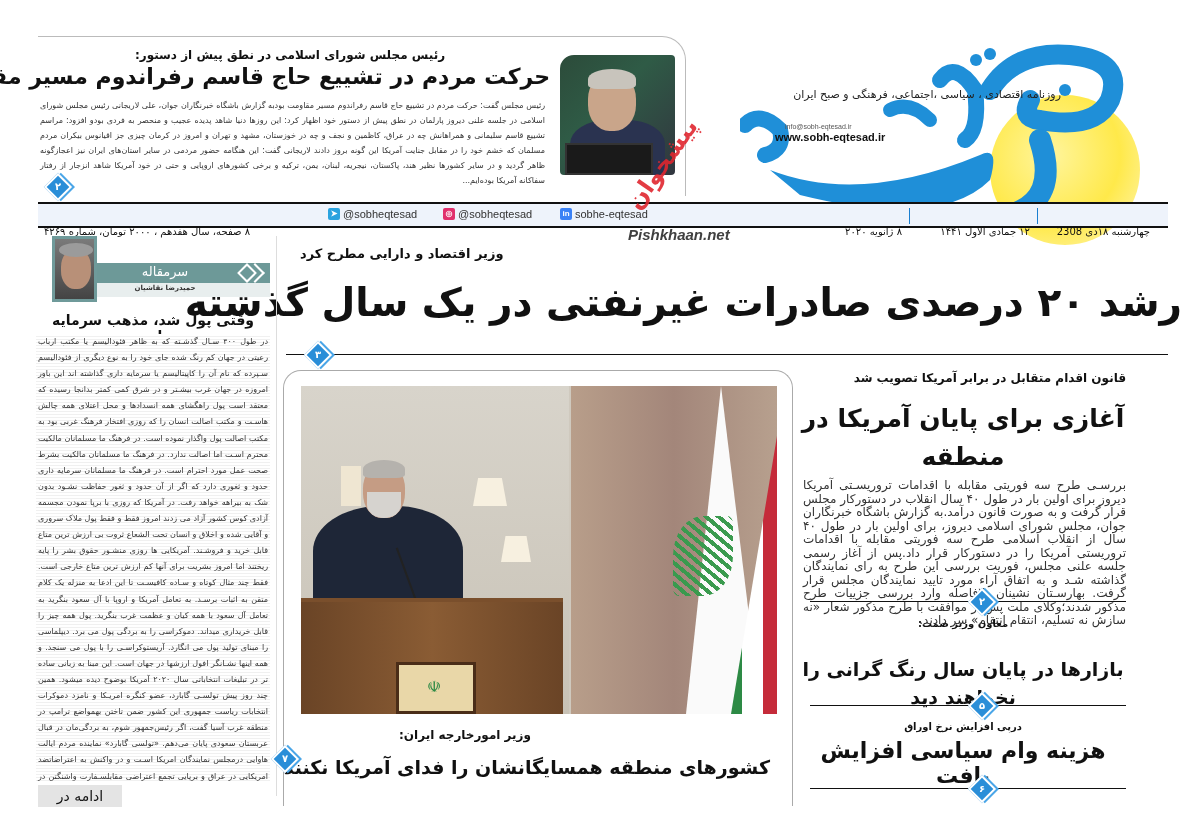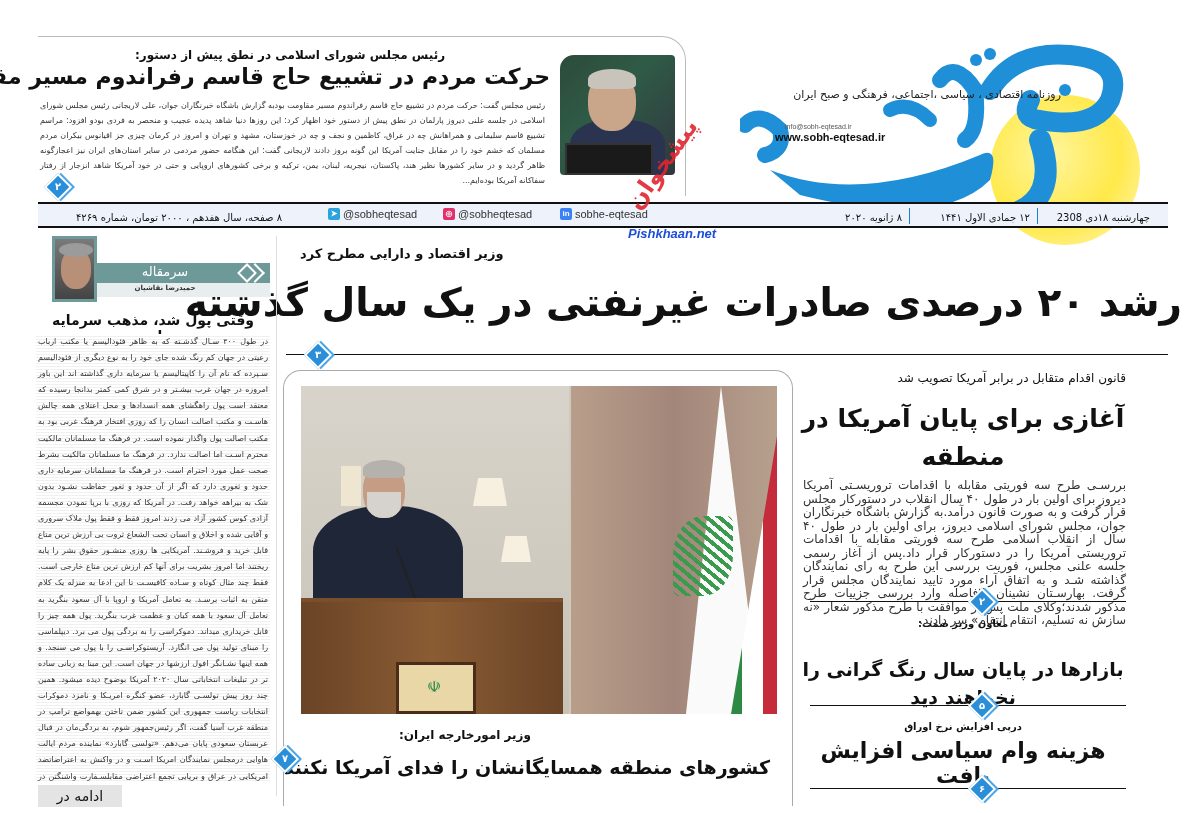--- a/index.html
+++ b/index.html
@@ -23,27 +23,27 @@
   .top-photo { position: absolute; left: 560px; top: 55px; width: 115px; height: 120px; border-radius: 14px 4px 4px 4px; overflow: hidden;
                background: linear-gradient(135deg, #2c4b3a 0%, #2f5b46 40%, #31363f 100%); }
   .top-photo .face { position: absolute; left: 28px; top: 18px; width: 48px; height: 58px; border-radius: 45%; background: #c9a58a; }
   .top-photo .hair { position: absolute; left: 28px; top: 14px; width: 48px; height: 20px; border-radius: 50% 50% 20% 20%; background: #c8c4bc; }
   .top-photo .suit { position: absolute; left: 10px; top: 65px; width: 95px; height: 60px; border-radius: 40% 40% 0 0; background: #2a3350; }
   .top-photo .monitor { position: absolute; left: 5px; top: 88px; width: 88px; height: 32px; background: #1a1a1a; border: 2px solid #333; }
 
   
   .infobar { position: absolute; left: 38px; top: 202px; width: 1130px; height: 26px; border-top: 2px solid #111; border-bottom: 2px solid #111;
              background: #eef3fb; font-size: 10px; display: flex; align-items: center; }
-  .infobar .seg { position: absolute; top: 8px; white-space: nowrap; color: #111; margin-left: 32px; }
+  .infobar .seg { position: absolute; top: 22px; white-space: nowrap; color: #111; }
   .infobar .sep { position: absolute; top: 4px; width: 1px; height: 16px; background: #1a7fd0; }
   .social { position: absolute; top: 4px; display: flex; align-items: center; gap: 3px; direction: ltr; font-family: "Liberation Sans", sans-serif; font-size: 11px; color: #333; }
   .sicon { width: 12px; height: 12px; border-radius: 2px; display: inline-block; color: #fff; font-size: 8px; text-align: center; line-height: 12px; font-weight: bold; }
 
   
-  .wm-text { position: absolute; left: 628px; top: 226px; font-family: "Liberation Sans", sans-serif; font-style: italic; font-weight: bold; font-size: 13px; color: #1d4ed8; direction: ltr; }
+  .wm-text { position: absolute; left: 628px; top: 226px; font-family: "Liberation Sans", sans-serif; font-style: italic; font-weight: bold; font-size: 15px; color: #404040; direction: ltr; }
   .wm-fa { position: absolute; left: 610px; top: 150px; font-size: 24px; color: #e0262f; font-weight: bold; transform: rotate(-55deg); opacity: .9; }
 
   
   .main-kicker { position: absolute; left: 300px; top: 246px; width: 760px; text-align: left; font-size: 13px; font-weight: bold; }
   .main-title { position: absolute; left: 290px; top: 280px; width: 900px; text-align: right; padding-right: 8px; font-size: 39px; font-weight: 900; letter-spacing: -1px; white-space: nowrap; }
   .main-rule { position: absolute; left: 286px; top: 354px; width: 882px; height: 1px; background: #111; }
 
   
   .dm { position: absolute; width: 20px; height: 20px; transform: rotate(45deg); background: #2a8ed8; border: 2px solid #fff; box-shadow: 2px -2px 0 0 #4aa6e8; }
   .dm span { position: absolute; inset: 0; transform: rotate(-45deg); color: #fff; font-size: 10px; font-weight: bold; text-align: center; line-height: 16px; }
@@ -82,21 +82,21 @@
   .photo .plaque { position: absolute; left: 95px; top: 276px; width: 80px; height: 52px; background: #e9d7a8; border: 3px solid #4a2d18; }
   .photo .plaque span { position: absolute; left: 28px; top: 12px; color: #2d8a45; font-size: 16px; }
   .photo .lamp1 { position: absolute; left: 172px; top: 92px; width: 34px; height: 28px; background: #f7f0e0; clip-path: polygon(15% 0, 85% 0, 100% 100%, 0 100%); }
   .photo .lamp2 { position: absolute; left: 200px; top: 150px; width: 30px; height: 26px; background: #f7f0e0; clip-path: polygon(15% 0, 85% 0, 100% 100%, 0 100%); }
   .photo .lamp3 { position: absolute; left: 40px; top: 80px; width: 20px; height: 40px; background: #efe6d2; }
   .photo .mic { position: absolute; left: 105px; top: 160px; width: 2px; height: 60px; background: #222; transform: rotate(-20deg); }
   .photo-caption-kicker { position: absolute; left: 300px; top: 728px; width: 330px; text-align: center; font-size: 12px; font-weight: bold; }
   .photo-caption { position: absolute; left: 300px; top: 756px; width: 470px; text-align: center; font-size: 19px; font-weight: bold; white-space: nowrap; }
 
   
-  .rc-kicker1 { position: absolute; left: 800px; top: 371px; width: 326px; text-align: right; font-size: 12px; font-weight: normal; }
+  .rc-kicker1 { position: absolute; left: 800px; top: 371px; width: 326px; text-align: right; font-size: 12px; font-weight: bold; }
   .rc-title1 { position: absolute; left: 800px; top: 400px; width: 326px; text-align: center; font-size: 25px; font-weight: bold; line-height: 38px; }
   .rc-body1 { position: absolute; left: 803px; top: 479px; width: 323px; font-size: 12px; line-height: 13.5px; text-align: justify; color: #333; }
   .rc-rule { position: absolute; left: 810px; width: 316px; height: 1px; background: #111; }
   .rc-kicker2 { position: absolute; left: 800px; top: 618px; width: 326px; text-align: center; font-size: 10px; font-weight: bold; }
   .rc-title2 { position: absolute; left: 800px; top: 634px; width: 326px; text-align: center; font-size: 19px; font-weight: bold; line-height: 28px; margin-top: 21px; }
   .rc-kicker3 { position: absolute; left: 800px; top: 721px; width: 326px; text-align: center; font-size: 10px; font-weight: bold; }
   .rc-title3 { position: absolute; left: 800px; top: 738px; width: 326px; text-align: center; font-size: 22px; font-weight: 900; letter-spacing: -0.5px; }
 </style>
 </head>
 <body>

